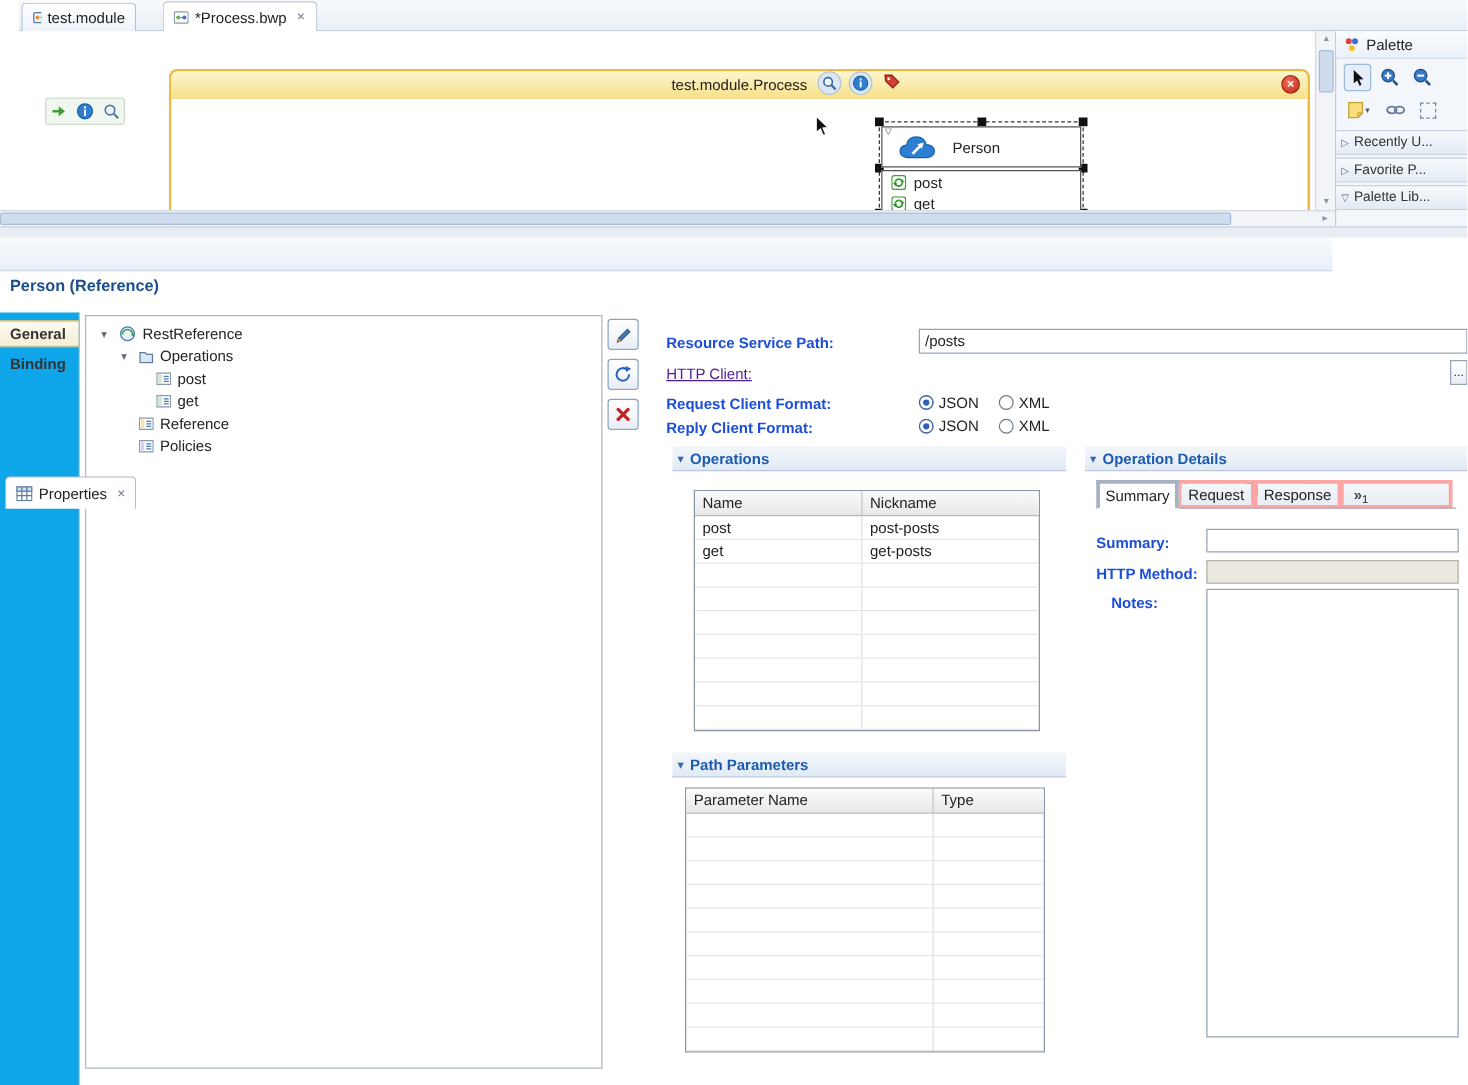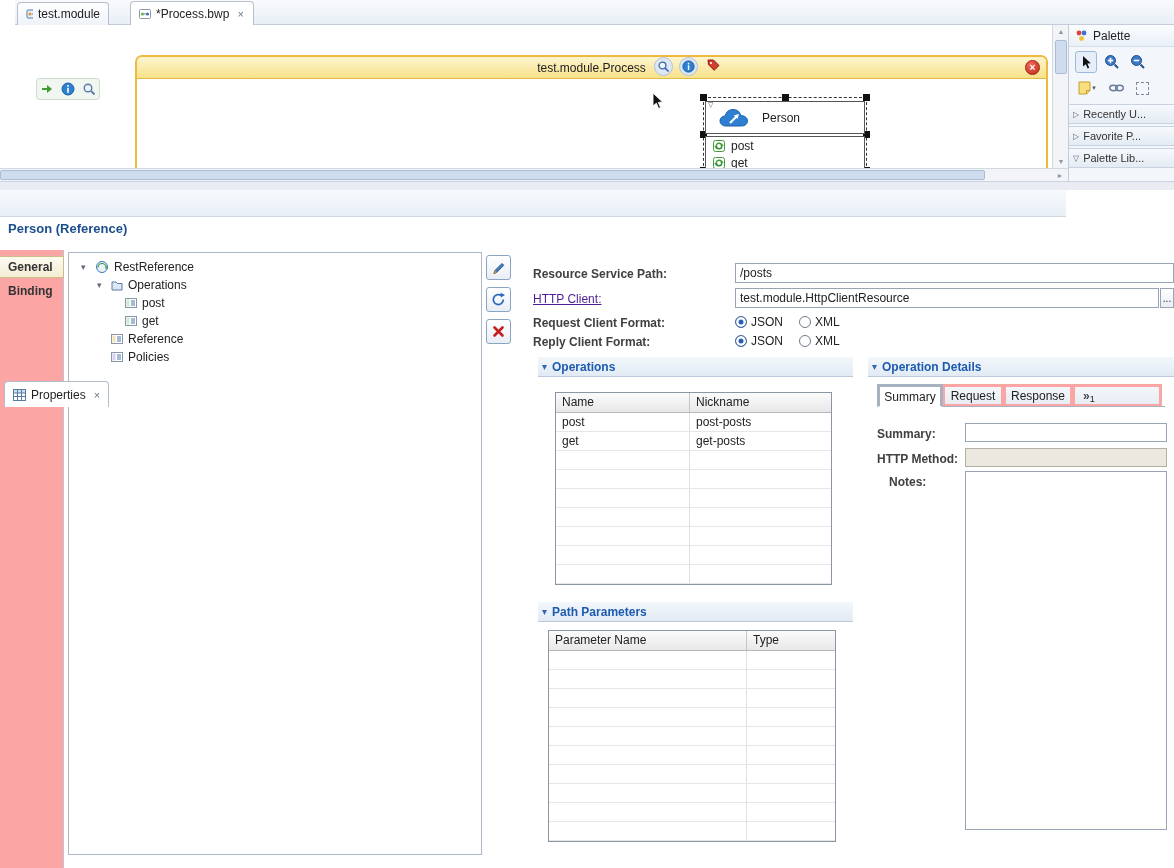--- a/index.html
+++ b/index.html
@@ -58,34 +58,34 @@
              background:linear-gradient(#f7fafd,#e8eff7); border-bottom:1px solid #d0d8e2; }
   .vtab-active { position:absolute; left:4px; top:191px; height:26px; display:flex; align-items:center; gap:5px; padding:0 8px;
                  background:#fff; border:1px solid #b3bdca; border-bottom:none; border-radius:4px 4px 0 0; z-index:2; }
   .vtabs { position:absolute; left:124px; top:191px; height:26px; display:flex; }
   .vtab { display:flex; align-items:center; gap:5px; padding:0 10px; color:#555; cursor:pointer; }
   .viewtools { position:absolute; right:10px; top:195px; display:flex; gap:14px; align-items:center; }
 
   .ptitle { position:absolute; left:8px; top:221px; font-size:13px; font-weight:bold; color:#1b4e8c; }
 
   
-  .sidestrip { position:absolute; left:0; top:250px; width:64px; height:618px; background:#fca5a5; border-right:1px solid #bac6d6; }
+  .sidestrip { position:absolute; left:0; top:250px; width:64px; height:618px; background:#0ea5e9; border-right:1px solid #bac6d6; }
   .sidetab { position:absolute; left:0; width:64px; height:22px; font-weight:bold; font-size:12px; color:#333;
              padding-left:8px; line-height:21px; cursor:pointer; }
   .sidetab.sel { background:linear-gradient(#fdfbf1,#f4edd5); border:1px solid #cdbd85; border-left:none; }
 
   
   .tree { position:absolute; left:68px; top:252px; width:414px; height:603px; background:#fff; border:1px solid #aeb8c6; padding-top:5px; }
   .trow { display:flex; align-items:center; height:18px; gap:5px; font-size:12px; cursor:default; }
   .tw { color:#667; font-size:9px; width:9px; display:inline-block; }
 
   .btn3 { position:absolute; left:486px; width:25px; height:25px; border:1px solid #8aa4c4; border-radius:3px;
           background:linear-gradient(#ffffff,#e9eef5); display:flex; align-items:center; justify-content:center; cursor:pointer; }
 
-  .lbl { position:absolute; font-weight:bold; font-size:12px; color:#404040; white-space:nowrap; }
+  .lbl { position:absolute; font-weight:bold; font-size:12px; color:#1d4ed8; white-space:nowrap; }
   .inp { position:absolute; height:20px; border:1px solid #98a4b6; background:#fff;
          font:12px "Liberation Sans", sans-serif; padding:0 4px; color:#222; }
   .inp.disabled { background:#ebe9df; border-color:#b3b0a4; }
   .link { position:absolute; color:#4c1d95; text-decoration:underline; cursor:pointer; font-size:12px; }
   .radiorow { position:absolute; display:flex; gap:16px; align-items:center; font-size:12px; }
   .radio { appearance:none; -webkit-appearance:none; width:12px; height:12px; border:1px solid #6e7a8a; border-radius:50%;
            background:#fff; margin:0 4px 0 0; vertical-align:-2px; cursor:pointer; }
   .radio:checked { background:#2b5fb8; box-shadow:inset 0 0 0 2.5px #fff; border-color:#4a6a9a; }
   .radopt { display:flex; align-items:center; }
 
@@ -437,21 +437,20 @@
     <svg width="13" height="13">
         <line x1="2.5" y1="2.5" x2="10.5" y2="10.5" stroke="#c42020" stroke-width="2.6" stroke-linecap="round"></line>
         <line x1="10.5" y1="2.5" x2="2.5" y2="10.5" stroke="#c42020" stroke-width="2.6" stroke-linecap="round"></line>
       </svg>
   </div>
 
   <div class="lbl" style="left:533px; top:267px;">Resource Service Path:</div>
   <input class="inp" style="left: 735px; top: 263px; width: 439px;" value="/posts">
 
   <a class="link" style="left:533px; top:292px;">HTTP Client:</a>
-  <input class="inp" style="left: 735px; top: 288px; width: 424px;" value="test.module.HttpClientResource">
   <button class="inp" style="left:1160px; top:288px; width:14px; overflow:hidden; font-size:10px; padding:0; background:linear-gradient(#fff,#e9eef5); cursor:pointer;">...</button>
 
   <div class="lbl" style="left:533px; top:316px;">Request Client Format:</div>
   <div class="radiorow" style="left:735px; top:315px;">
     <label class="radopt">
       <input type="radio" class="radio" name="reqfmt" checked="" style="">
       <span>JSON</span>
     </label>
     <label class="radopt">
       <input type="radio" class="radio" name="reqfmt" style="">

